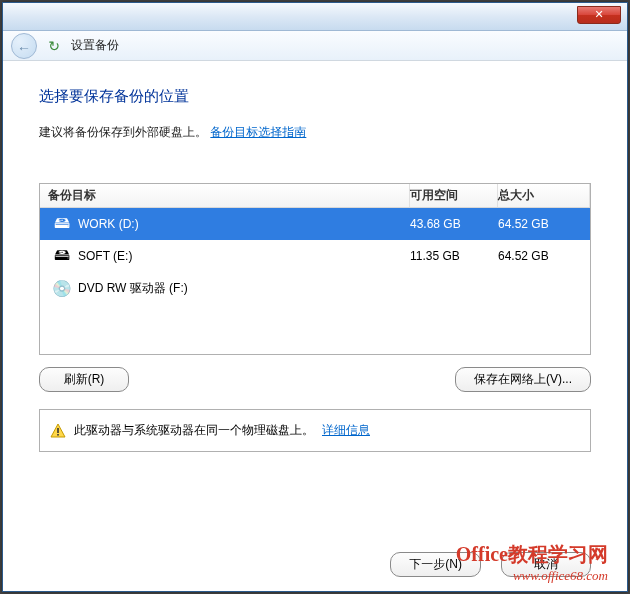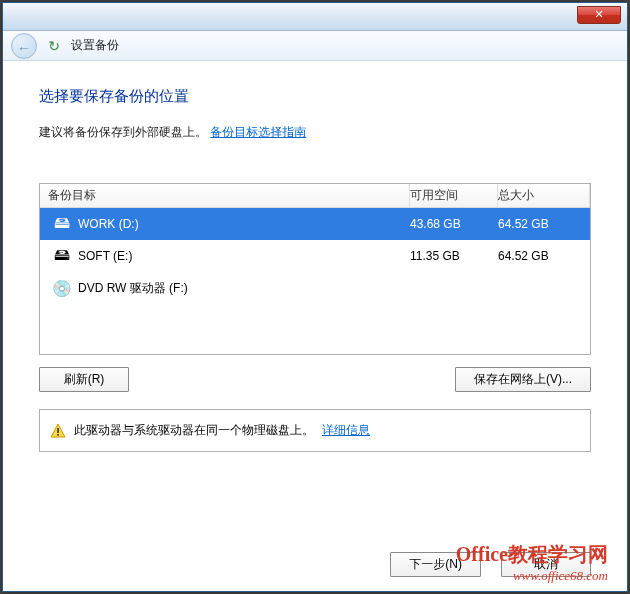--- a/index.html
+++ b/index.html
@@ -98,20 +98,21 @@
     border: 1px solid #b0b0b0;
     height: 172px;
     overflow: hidden;
   }
   .list-header {
     display: flex;
     background: linear-gradient(to bottom, #fff 0%, #f3f3f3 100%);
     border-bottom: 1px solid #d8d8d8;
     height: 24px;
     align-items: flex-end;
+    font-weight: bold;
   }
   .col1 { flex: 0 0 370px; padding-left: 8px; }
   .col2 { flex: 0 0 88px; }
   .col3 { flex: 1; }
   .list-header > div {
     font-size: 12px;
     color: #333;
     border-right: 1px solid #e0e0e0;
     height: 100%;
     display: flex;
@@ -139,21 +140,21 @@
   .row-col2 { flex: 0 0 88px; }
   .row-col3 { flex: 1; }
   .button-row {
     display: flex;
     justify-content: space-between;
     margin-top: 12px;
   }
   .btn {
     background: linear-gradient(to bottom, #fdfdfd 0%, #efefef 100%);
     border: 1px solid #8a8a8a;
-    border-radius: 1px;
+    border-radius: 10px;
     padding: 3px 18px;
     font-size: 12px;
     font-family: inherit;
     cursor: pointer;
     min-width: 90px;
   }
   .info-box {
     border: 1px solid #b0b0b0;
     margin-top: 17px;
     padding: 12px 10px;

